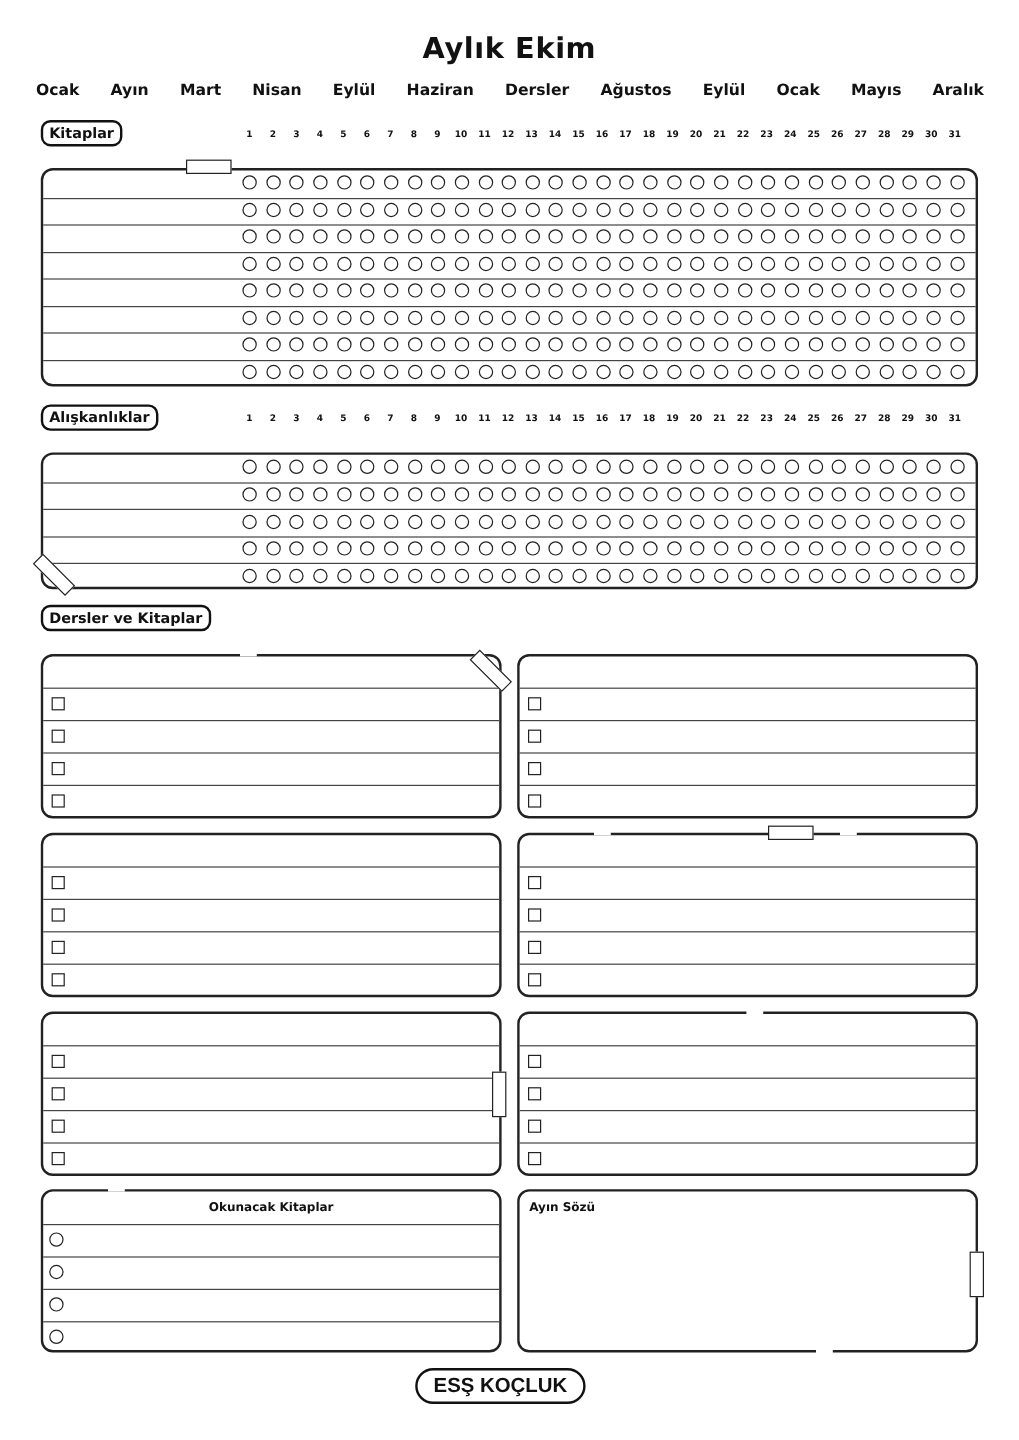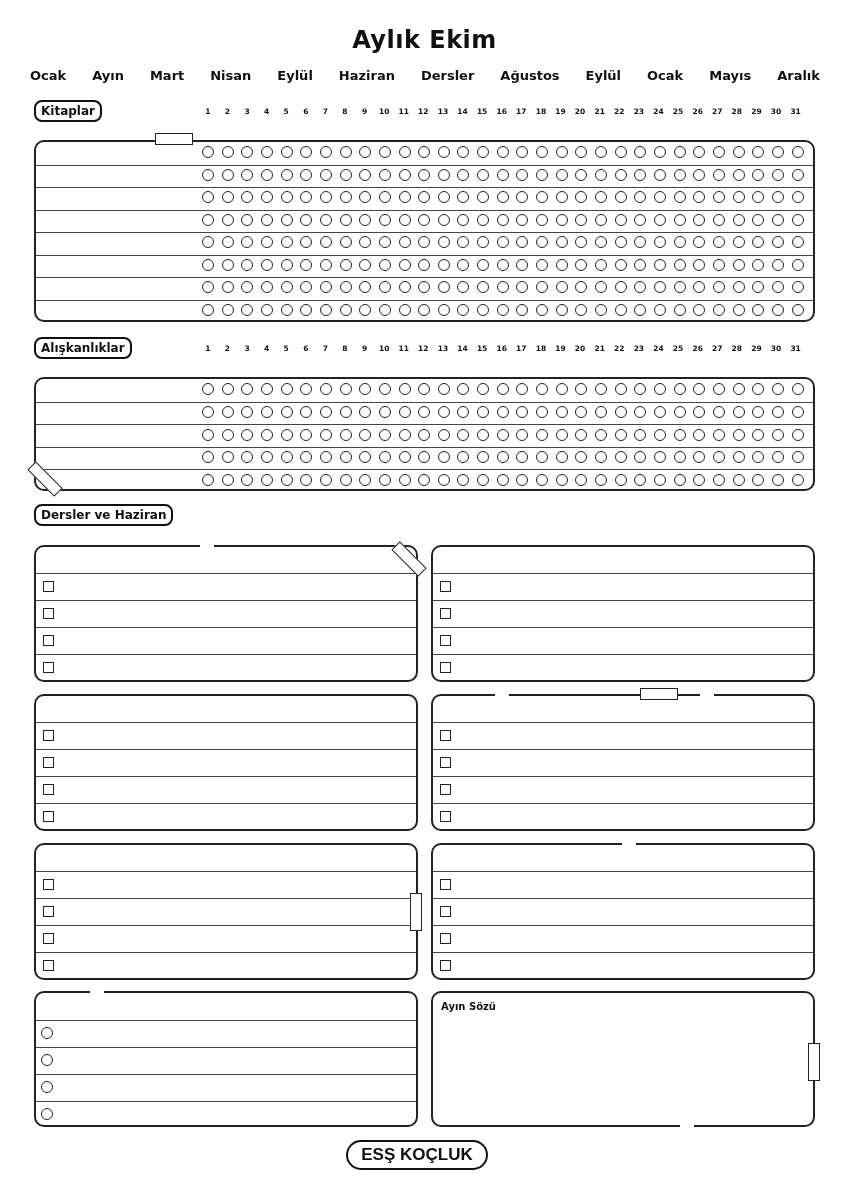--- a/index.html
+++ b/index.html
@@ -535,21 +535,21 @@
     <div class="circ" style="left: 637.6px; top: 94.7px;"></div>
     <div class="circ" style="left: 657.25px; top: 94.7px;"></div>
     <div class="circ" style="left: 676.9px; top: 94.7px;"></div>
     <div class="circ" style="left: 696.55px; top: 94.7px;"></div>
     <div class="circ" style="left: 716.2px; top: 94.7px;"></div>
     <div class="circ" style="left: 735.85px; top: 94.7px;"></div>
     <div class="circ" style="left: 755.5px; top: 94.7px;"></div>
   </div>
 <div class="tape" style="left:26px;top:473px;width:38px;height:12px;transform:rotate(45deg);"></div>
 
-<div class="abs pill" style="left:34px;top:504px;">Dersler ve Haziran</div>
+<div class="abs pill" style="left:34px;top:504px;">Dersler ve Kitaplar</div>
 <div id="cards">
     <div class="box" style="left: 34px; top: 545px; width: 384px; height: 137px;">
       <div style="position: absolute; left: 4px; right: 4px; top: 2px; height: 22px;"></div>
       <div class="row" style="top: 26px;"></div>
       <div class="chk" style="left: 7px; top: 34px;"></div>
       <div class="row" style="top: 53px;"></div>
       <div class="chk" style="left: 7px; top: 61px;"></div>
       <div class="row" style="top: 80px;"></div>
       <div class="chk" style="left: 7px; top: 88px;"></div>
       <div class="row" style="top: 107px;"></div>
@@ -613,20 +613,21 @@
     <div class="gap" style="left: 200px; top: 543px; width: 14px; height: 4px;"></div>
     <div class="gap" style="left: 495px; top: 692px; width: 14px; height: 4px;"></div>
     <div class="gap" style="left: 700px; top: 692px; width: 14px; height: 4px;"></div>
     <div class="gap" style="left: 622px; top: 841px; width: 14px; height: 4px;"></div>
     <div class="tape" style="left: 390px; top: 553px; width: 38px; height: 12px; transform: rotate(45deg);"></div>
     <div class="tape" style="left: 640px; top: 688px; width: 38px; height: 12px; transform: rotate(0deg);"></div>
     <div class="tape" style="left: 410px; top: 893px; width: 12px; height: 38px; transform: rotate(0deg);"></div>
   </div>
 
 <div class="box" id="books" style="left:34px;top:991px;width:384px;height:136px;">
+  <div class="boxlabel" style="left:0;right:0;top:8px;text-align:center;">Okunacak Kitaplar</div>
 <div class="row" style="top: 27px;"></div>
     <div class="circ" style="left: 5px; top: 34px;"></div>
     <div class="row" style="top: 54px;"></div>
     <div class="circ" style="left: 5px; top: 61px;"></div>
     <div class="row" style="top: 81px;"></div>
     <div class="circ" style="left: 5px; top: 88px;"></div>
     <div class="row" style="top: 108px;"></div>
     <div class="circ" style="left: 5px; top: 115px;"></div>
   </div>
 <div class="gap" style="left:90px;top:989px;width:14px;height:4px;"></div>

